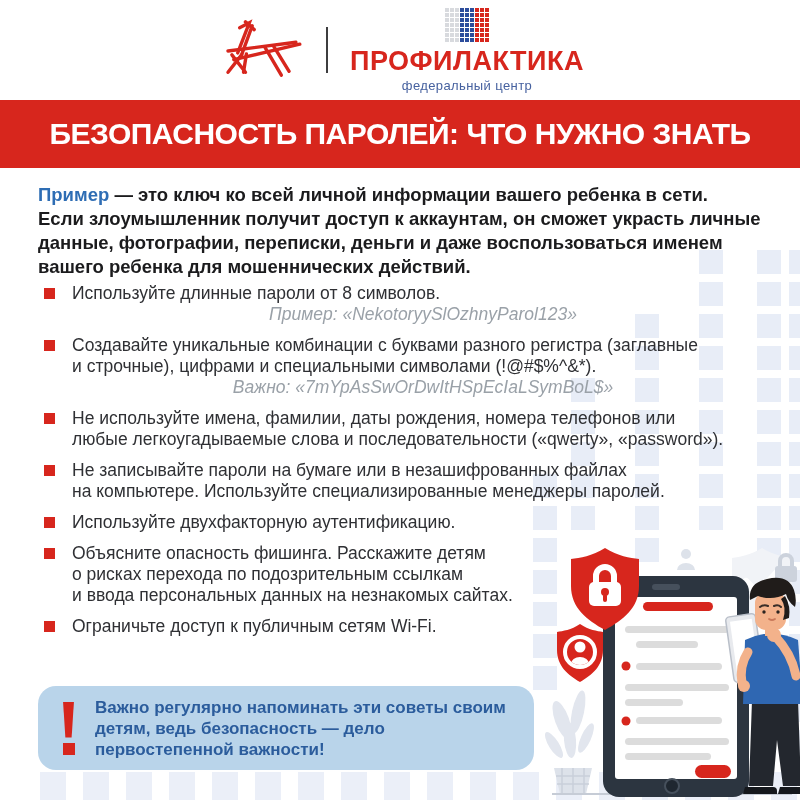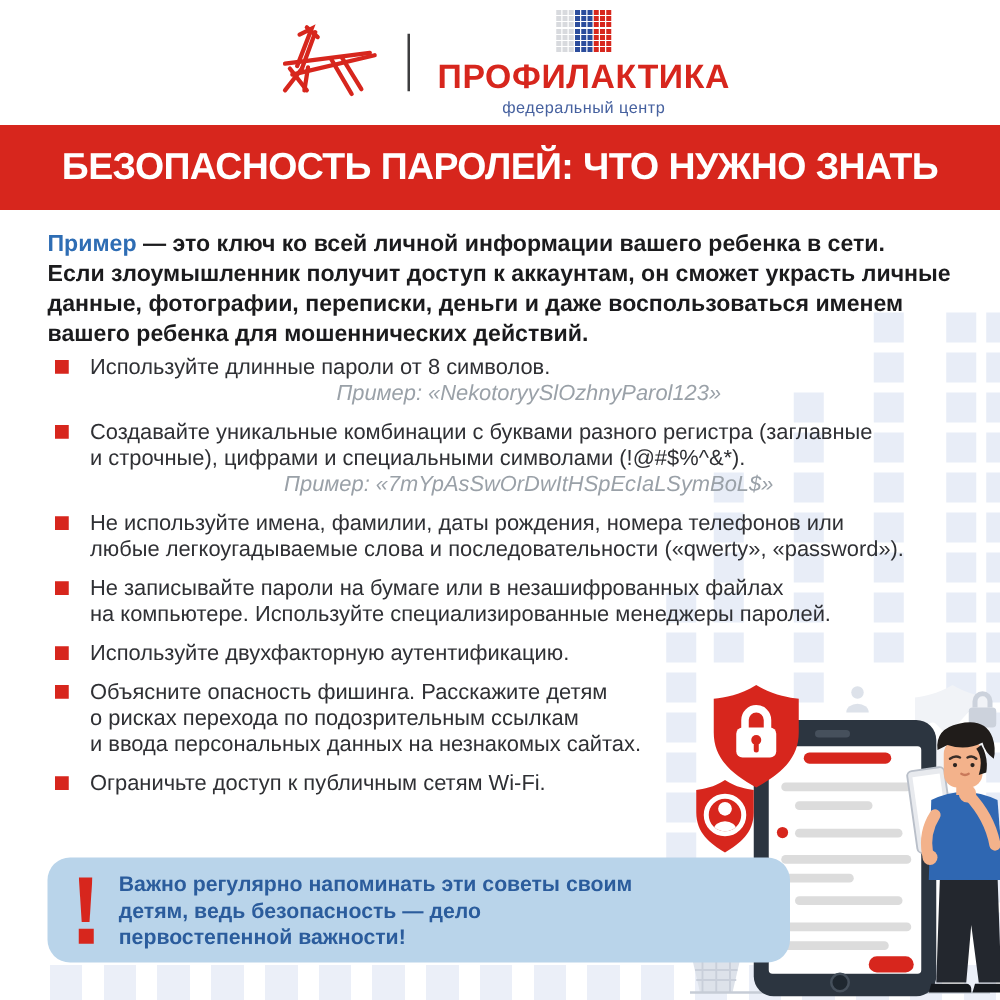--- a/index.html
+++ b/index.html
@@ -40,21 +40,21 @@
   .tips li { position:relative; padding-left:30px; margin-bottom:10px;
              font-size:17.5px; line-height:21px; color:#2f3034; }
   .sq-bullet { position:absolute; left:2px; top:5px; width:11px; height:11px; background:#d7261d; }
   .tip-text { display:block; white-space:pre-line; }
   .tip-example { display:block; font-style:italic; color:#9aa1a8; white-space:pre-line;text-align:center; }
 
   
   .illustration { position:absolute; left:540px; top:540px; width:260px; height:260px; }
 
   
-  .callout { position:absolute; left:38px; top:686px; width:594px; height:84px; background:#b9d4ea;
+  .callout { position:absolute; left:38px; top:686px; width:496px; height:84px; background:#b9d4ea;
              border-radius:18px; display:flex; align-items:center; padding:0 16px 0 24px; gap:20px; }
   .excl { display:flex; flex-direction:column; align-items:center; flex:0 0 auto; }
   .excl-bar { width:13px; height:36px; background:#d7261d; clip-path:polygon(8% 0,92% 0,74% 100%,26% 100%); }
   .excl-dot { width:12px; height:12px; background:#d7261d; margin-top:5px; }
   .callout-text { font-size:17px; font-weight:bold; color:#2b5c9c; line-height:21px; white-space:pre-line; }
 </style>
 </head>
 <body>
 
 <div class="poster">
@@ -166,21 +166,21 @@
   <ul class="tips">
     <li>
       <span class="sq-bullet"></span>
       <span class="tip-text">Используйте длинные пароли от 8 символов.</span>
       <span class="tip-example">Пример: «NekotoryySlOzhnyParol123»</span>
     </li>
     <li>
       <span class="sq-bullet"></span>
       <span class="tip-text">Создавайте уникальные комбинации с буквами разного регистра (заглавные
 и строчные), цифрами и специальными символами (!@#$%^&amp;*).</span>
-      <span class="tip-example">Пример: «7mYpAsSwOrDwItHSpEcIaLSymBoL$»</span>
+      <span class="tip-example">Важно: «7mYpAsSwOrDwItHSpEcIaLSymBoL$»</span>
     </li>
     <li>
       <span class="sq-bullet"></span>
       <span class="tip-text">Не используйте имена, фамилии, даты рождения, номера телефонов или
 любые легкоугадываемые слова и последовательности («qwerty», «password»).</span>
     </li>
     <li>
       <span class="sq-bullet"></span>
       <span class="tip-text">Не записывайте пароли на бумаге или в незашифрованных файлах
 на компьютере. Используйте специализированные менеджеры паролей.</span>

